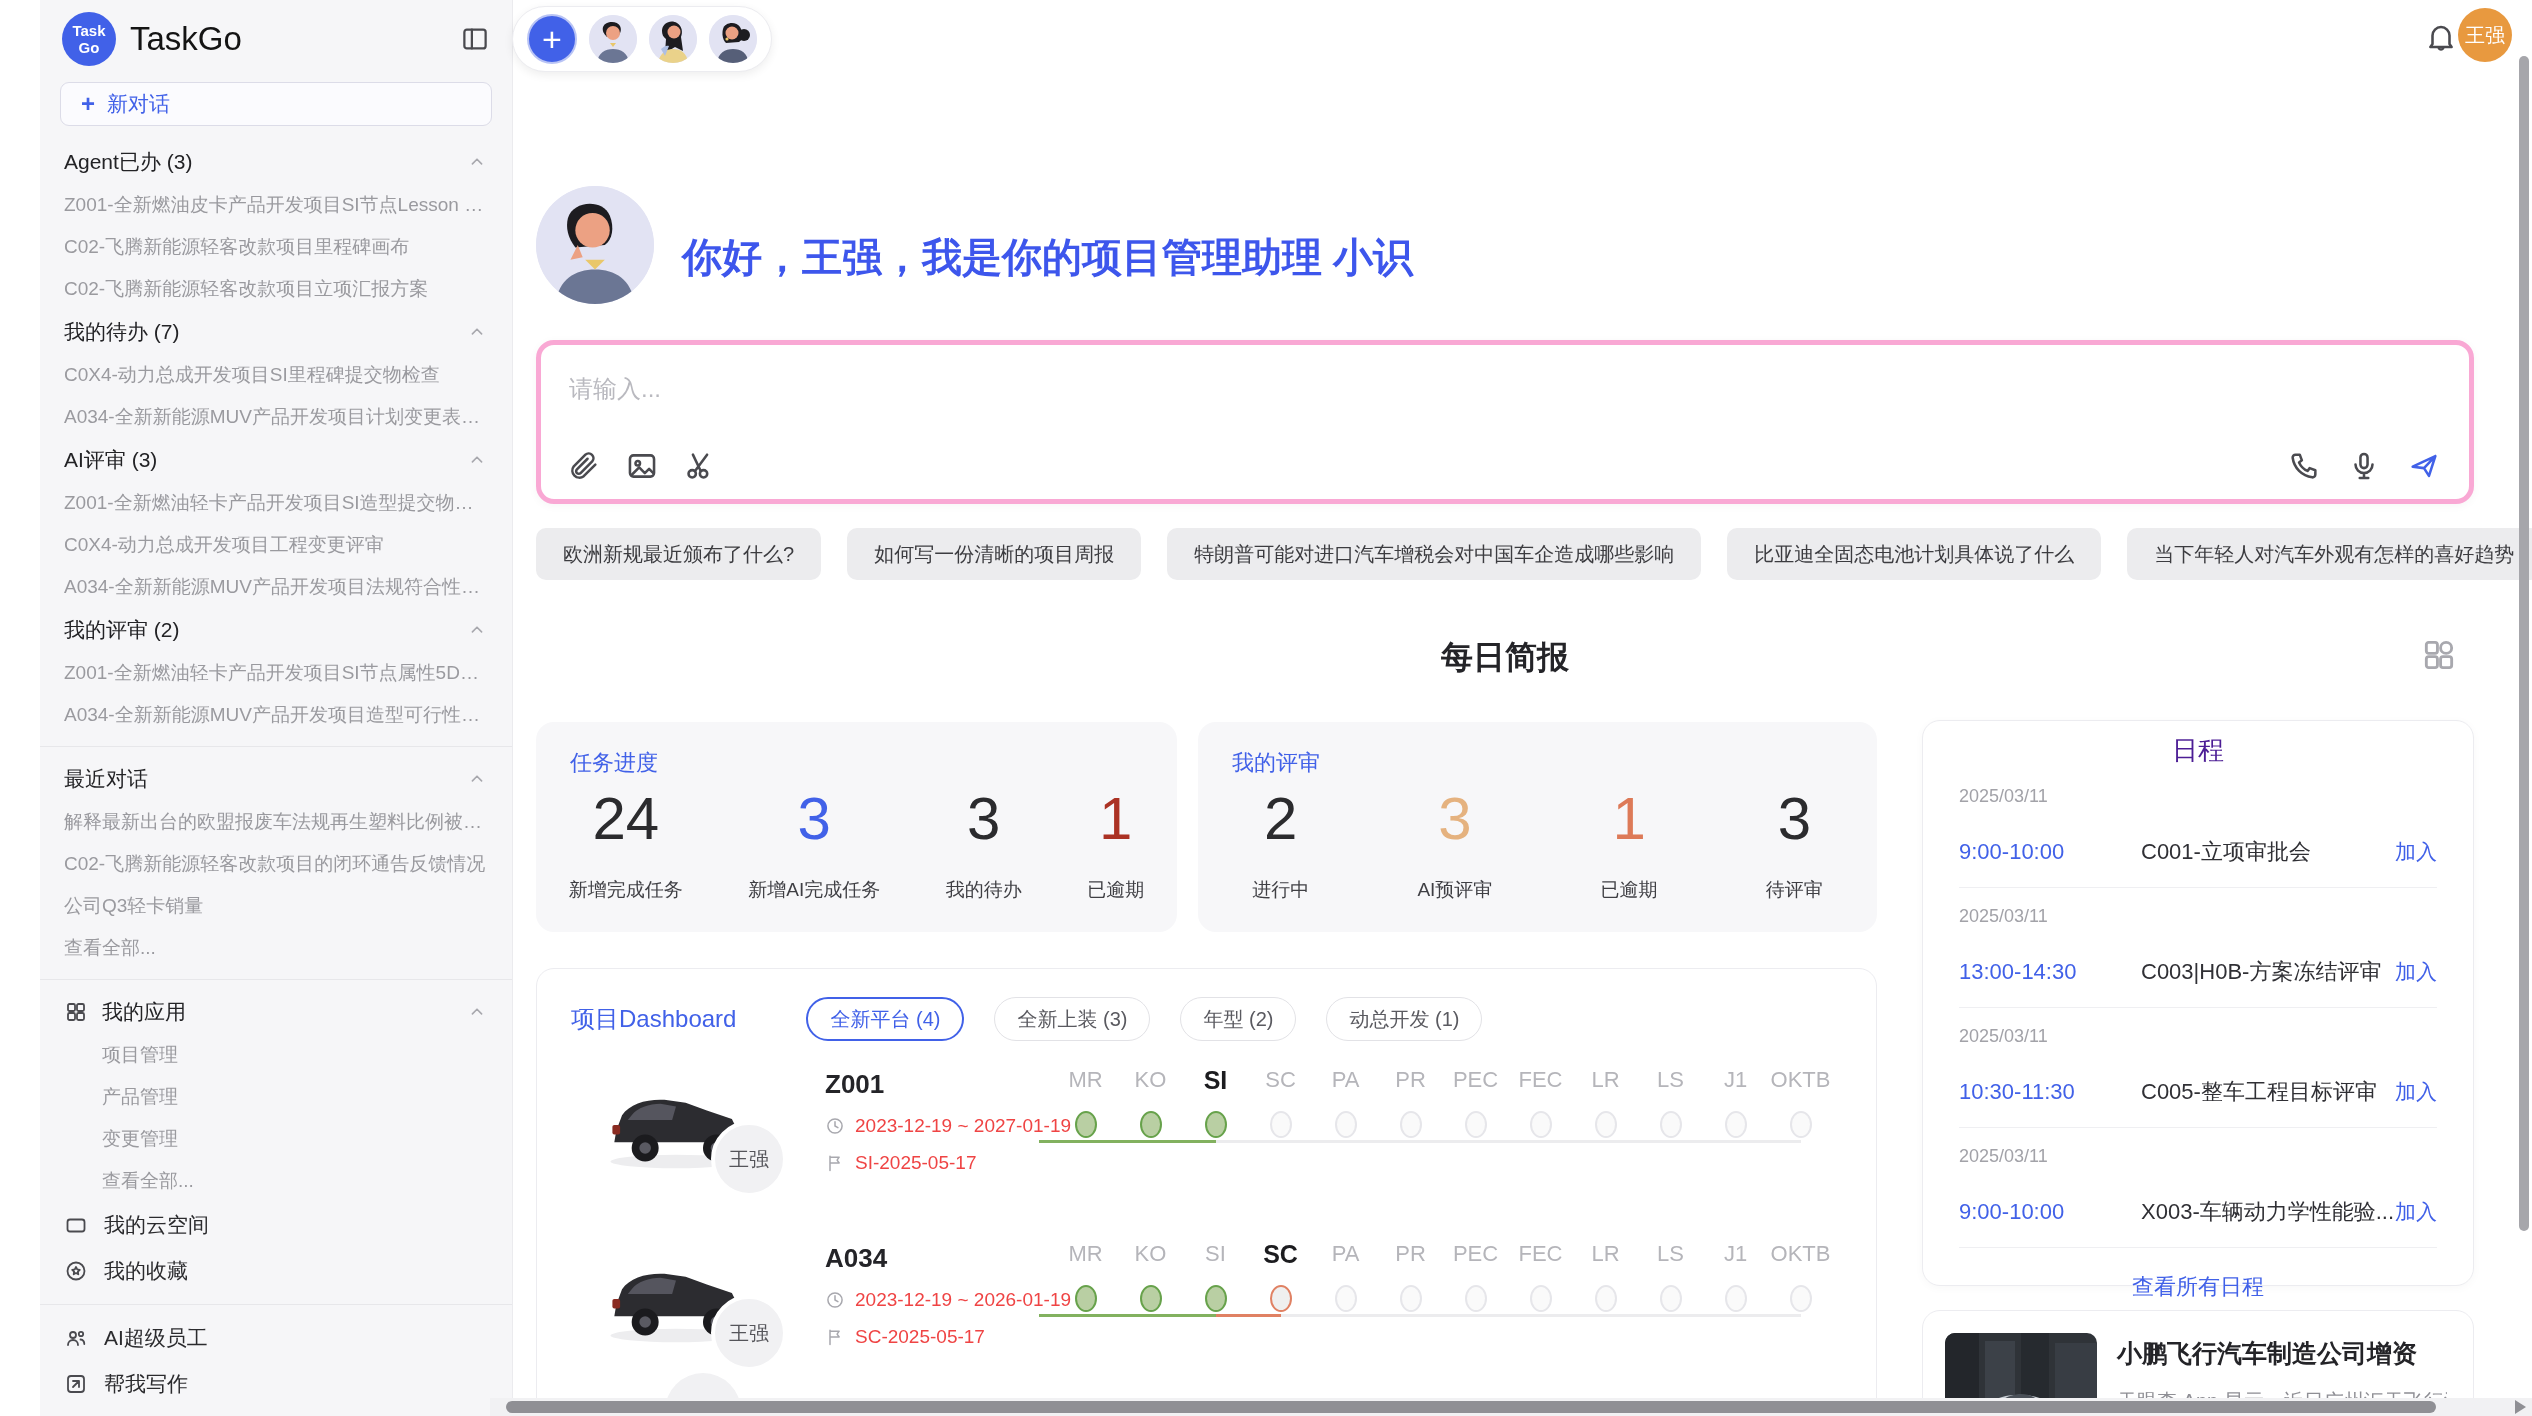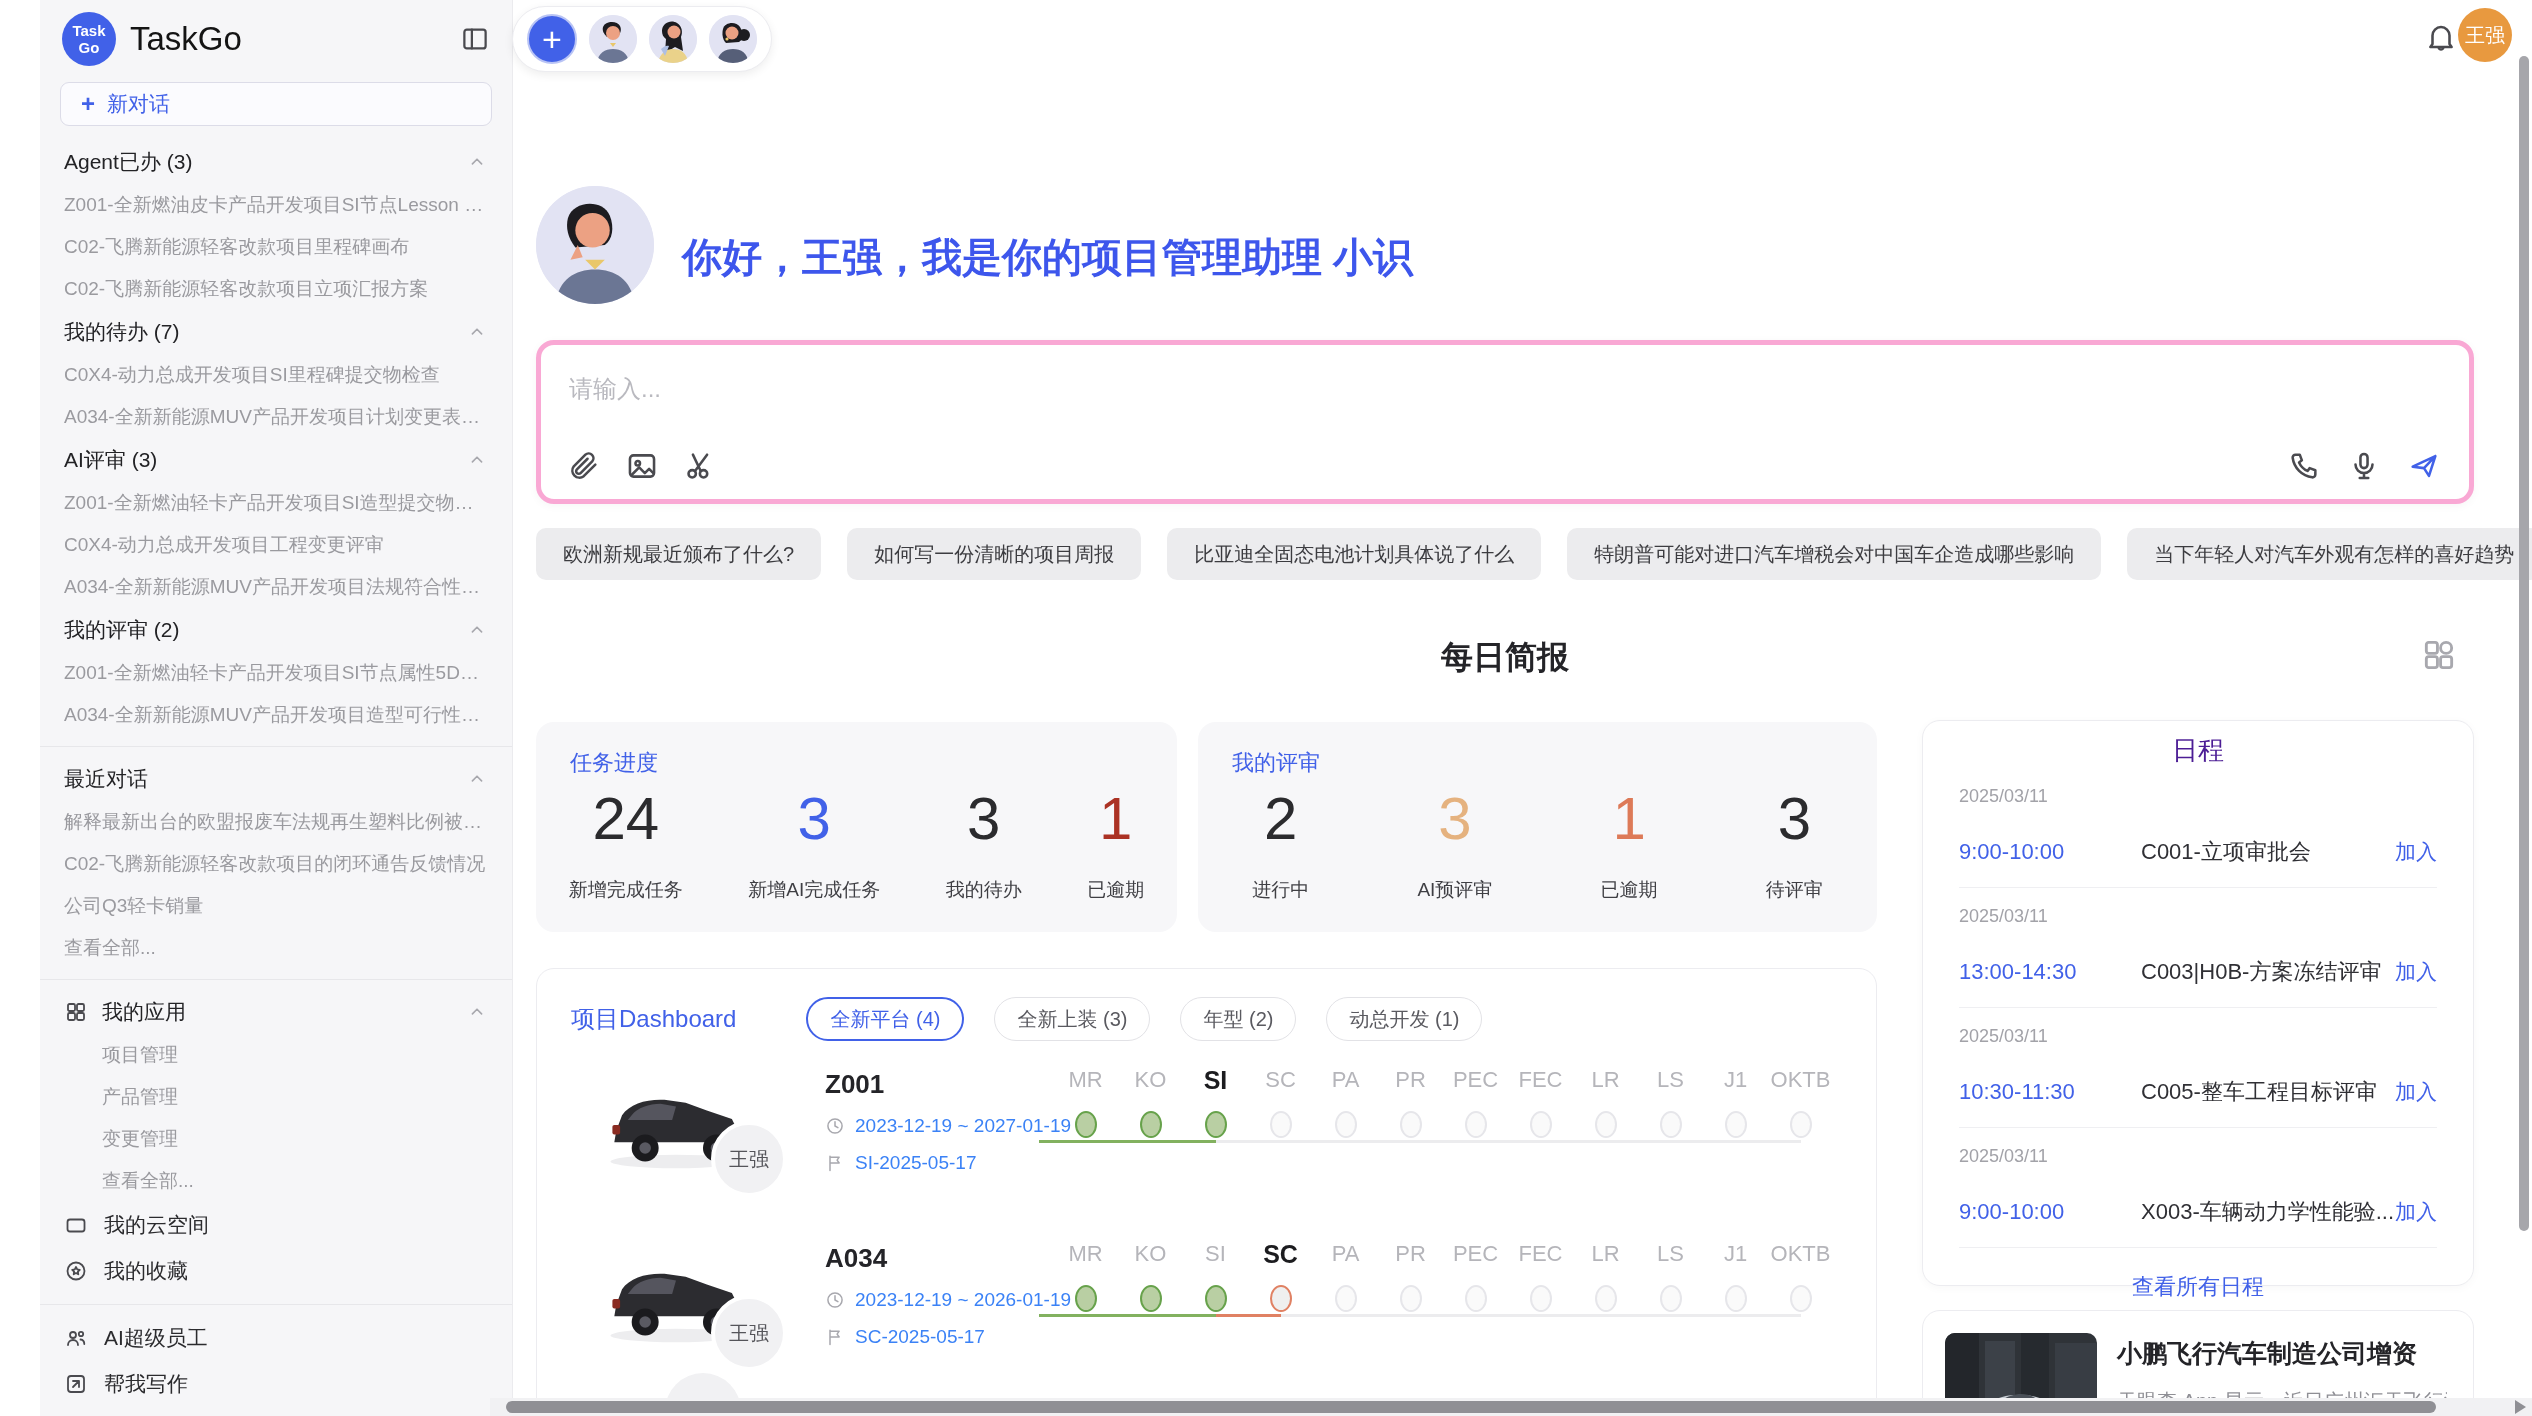--- a/index.html
+++ b/index.html
@@ -87,21 +87,21 @@
   .tab { height:44px; line-height:42px; border-radius:22px; padding:0 22px; font-size:20px;
     color:#5a5a60; border:1px solid #e2e2e6; background:#fff; cursor:pointer; white-space:nowrap; }
   .tab.active { color:#4161e8; border:2px solid #4161e8; line-height:40px; }
   .proj-row { position:relative; height:160px; margin-top:14px; }
   .truck { position:absolute; left:60px; top:14px; width:158px; height:106px; }
   .owner-badge { position:absolute; left:174px; top:66px; width:76px; height:76px; border-radius:50%;
     background:#f1f1f3; border:4px solid #fff; display:flex; align-items:center; justify-content:center;
     font-size:20px; color:#55555a; }
   .proj-info { position:absolute; left:288px; top:14px; }
   .proj-code { font-size:26px; font-weight:bold; color:#242428; }
-  .proj-meta { display:flex; align-items:center; gap:10px; font-size:19px; color:#3b82f6; margin-top:15px; }
+  .proj-meta { display:flex; align-items:center; gap:10px; font-size:19px; color:#ef4444; margin-top:15px; }
   .ms-track { position:absolute; left:516px; top:10px; width:790px; height:120px; }
   .ms-cells { display:flex; position:relative; z-index:2; }
   .ms-cell { width:65px; text-align:center; }
   .ms-lbl { font-size:22px; color:#b5b5ba; height:30px; line-height:30px; white-space:nowrap; }
   .ms-lbl.cur { font-size:25px; font-weight:bold; color:#1c1c1f; }
   .ms-dot { width:22px; height:27px; border-radius:50%; margin:16px auto 0 auto;
     background:#fafafa; border:2px solid #e6e6ea; }
   .ms-dot.done { background:#b9cfa3; border-color:#67a24b; }
   .ms-dot.late { background:#efefef; border-color:#e08163; }
   .ms-line { position:absolute; top:75px; height:3px; background:#ececee; z-index:1; }
@@ -347,22 +347,22 @@
     </svg>
     <svg class="in-icon" viewBox="0 0 24 24">
       <path class="ico ico-blue" d="M4 12.5L20 5l-4.5 14-3.5-5.5zM12 13.5L20 5"></path>
     </svg>
   </div>
 </div>
 
 <div class="chips">
   <div class="chip">欧洲新规最近颁布了什么?</div>
   <div class="chip">如何写一份清晰的项目周报</div>
+  <div class="chip">特朗普可能对进口汽车增税会对中国车企造成哪些影响</div>
   <div class="chip">比亚迪全固态电池计划具体说了什么</div>
-  <div class="chip">特朗普可能对进口汽车增税会对中国车企造成哪些影响</div>
   <div class="chip">当下年轻人对汽车外观有怎样的喜好趋势</div>
 </div>
 
 <div class="brief-title">每日简报</div>
 <svg class="brief-grid-icon" viewBox="0 0 24 24">
   <rect class="ico ico-gray" x="4" y="4" width="7" height="7" rx="1.5"></rect>
   <circle class="ico ico-gray" cx="16.5" cy="7.5" r="3.5"></circle>
   <rect class="ico ico-gray" x="4" y="13" width="7" height="7" rx="1.5"></rect>
   <rect class="ico ico-gray" x="13" y="13" width="7" height="7" rx="1.5"></rect>
 </svg>

